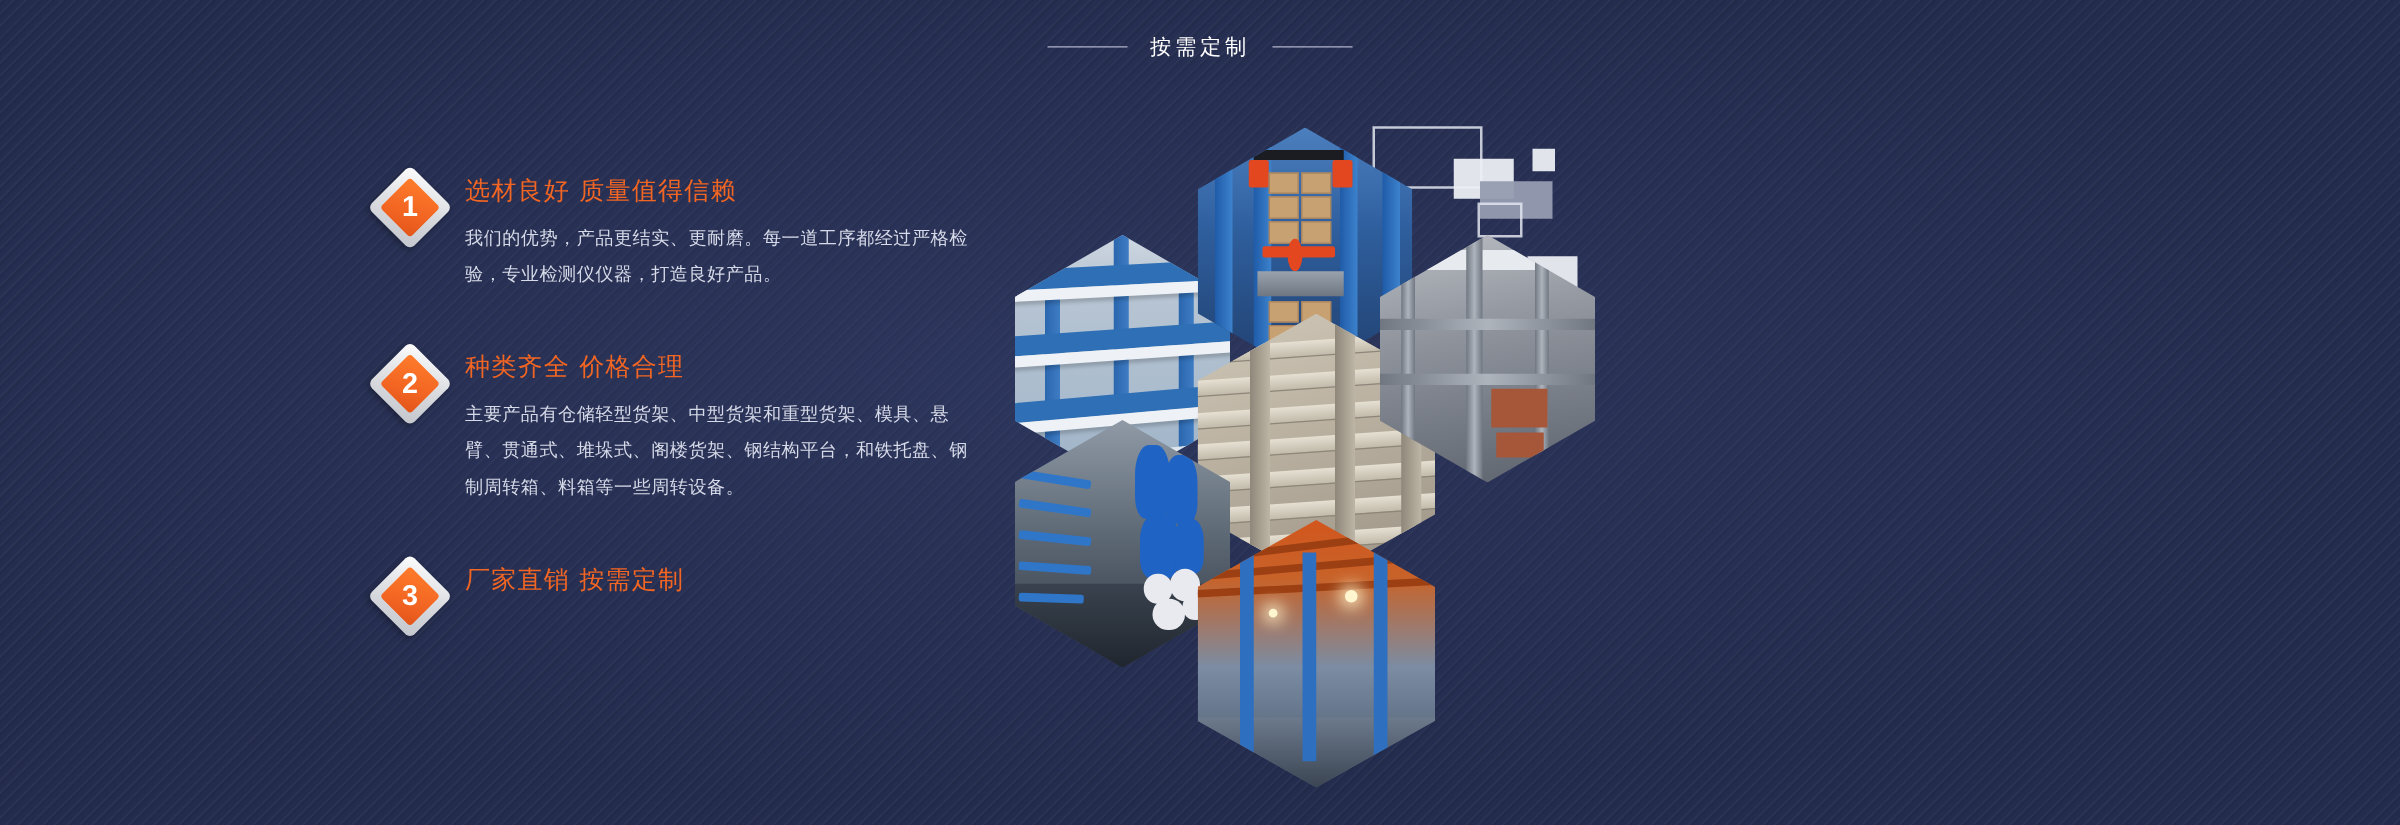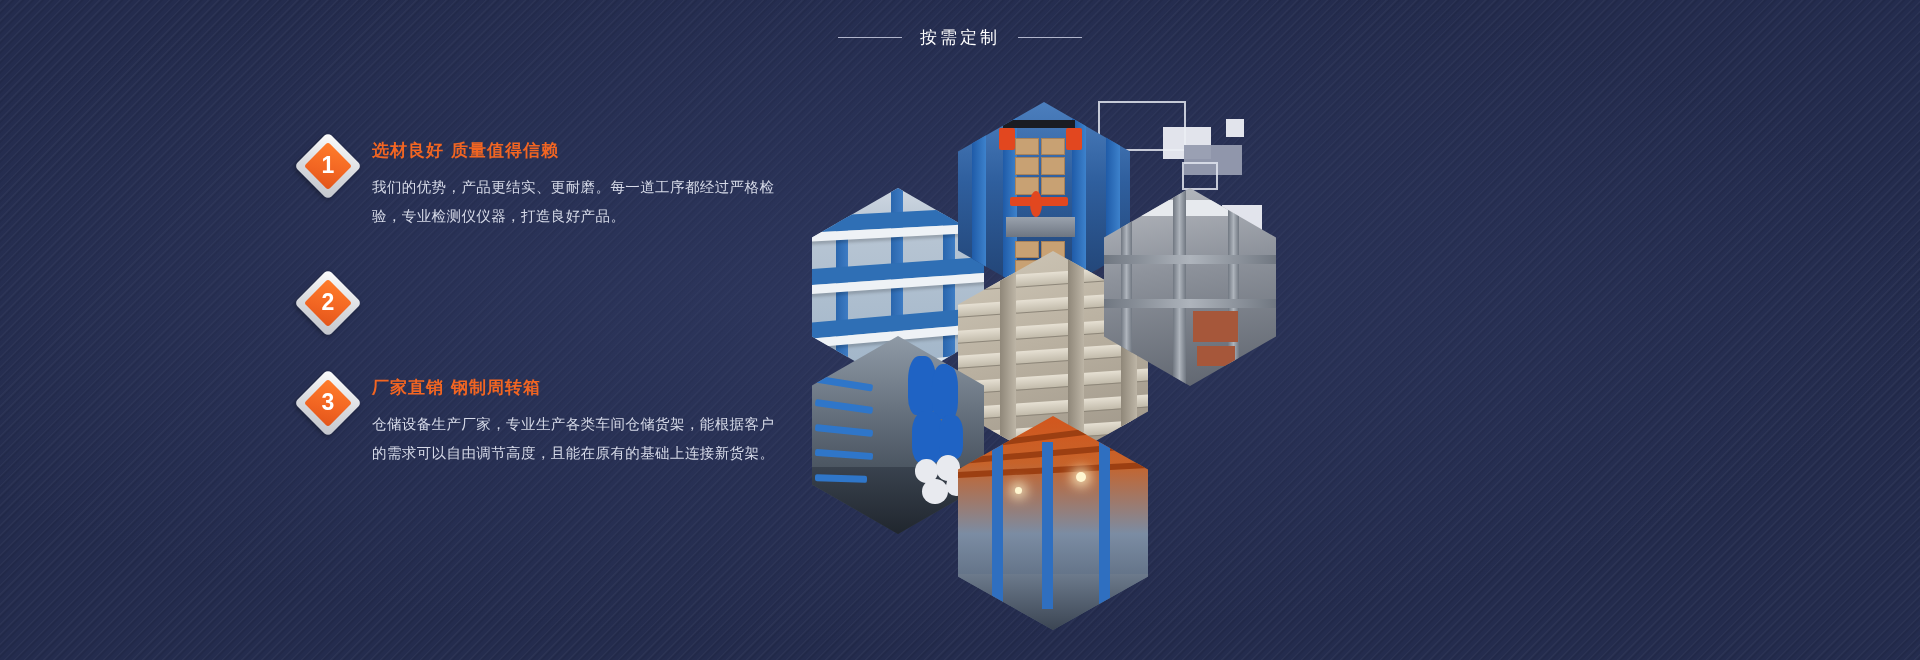--- a/index.html
+++ b/index.html
@@ -77,21 +77,21 @@
   .badge .num{
     position:absolute; inset:0;
     display:flex; align-items:center; justify-content:center;
     color:#ffffff; font-size:23px; font-weight:bold; line-height:1;
     font-family:"Liberation Sans",sans-serif;
     padding-bottom:1px;
   }
 
   .ftext{ flex:1 1 auto; padding-top:3px; }
   .fhead{
-    color:#f26522; font-size:17px; font-weight:bold; letter-spacing:1px;
+    color:#f26522; font-size:20px; font-weight:normal; letter-spacing:1px;
     font-family:"DejaVu Sans","Liberation Sans",sans-serif;
     margin-bottom:11px; white-space:nowrap;
   }
   .fbody{
     color:#d6dae8; font-size:14.5px; line-height:2.0; letter-spacing:.4px;
     font-family:"DejaVu Sans","Liberation Sans",sans-serif;
     max-width:405px;
   }
 
   
@@ -178,31 +178,34 @@
       <div class="fbody">我们的优势，产品更结实、更耐磨。每一道工序都经过严格检验，专业检测仪仪器，打造良好产品。</div>
     </div>
   </div>
 
   <div class="feature">
     <div class="badge">
       <div class="outer"></div>
       <div class="inner"></div>
       <div class="num">2</div>
     </div>
+    <div class="ftext">
+      <div class="fhead">种类齐全 价格合理</div>
+      <div class="fbody">主要产品有仓储轻型货架、中型货架和重型货架、模具、悬臂、贯通式、堆垛式、阁楼货架、钢结构平台，和铁托盘、钢制周转箱、料箱等一些周转设备。</div>
+    </div>
   </div>
 
   <div class="feature">
     <div class="badge">
       <div class="outer"></div>
       <div class="inner"></div>
       <div class="num">3</div>
     </div>
     <div class="ftext">
-      <div class="fhead">厂家直销 钢制周转箱</div>
-      <div class="fbody">仓储设备生产厂家，专业生产各类车间仓储货架，能根据客户的需求可以自由调节高度，且能在原有的基础上连接新货架。</div>
+      <div class="fhead">厂家直销 按需定制</div>
     </div>
   </div>
 
 </div>
 
 <div class="deco deco-outline" style="left:1098px; top:101px; width:88px; height:50px;"></div>
 <div class="deco deco-solid-l" style="left:1163px; top:127px; width:48px; height:32px;"></div>
 <div class="deco deco-solid-d" style="left:1184px; top:145px; width:58px; height:30px;"></div>
 <div class="deco deco-outline" style="left:1182px; top:162px; width:36px; height:28px;"></div>
 <div class="deco deco-solid-l" style="left:1226px; top:119px; width:18px; height:18px;"></div>

